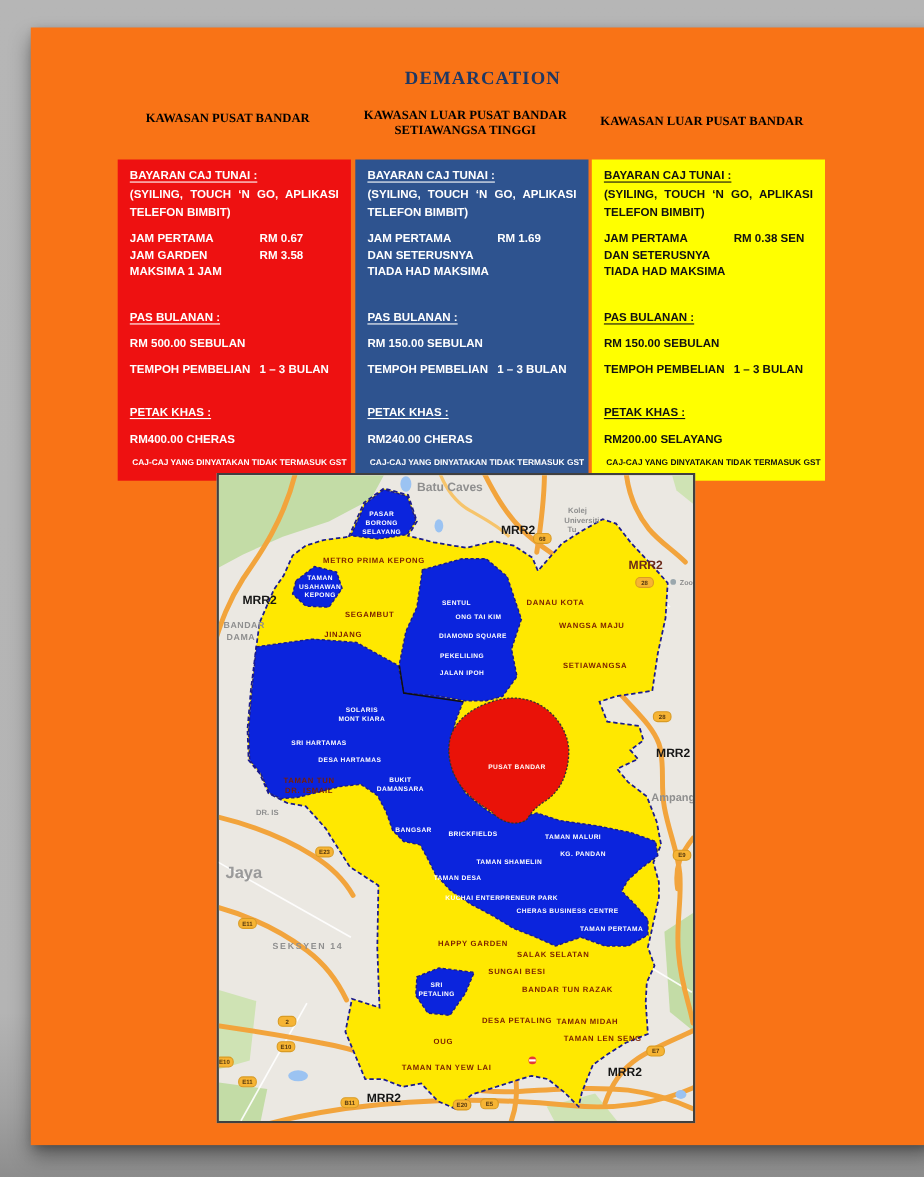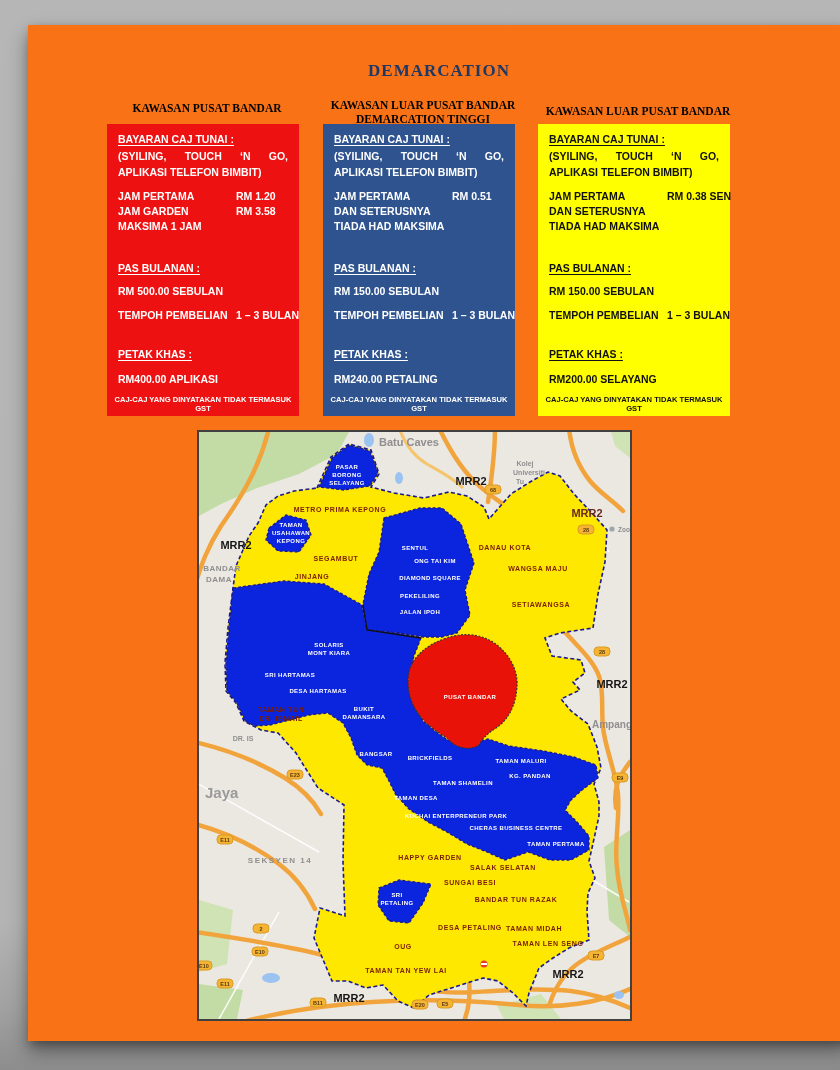--- a/index.html
+++ b/index.html
@@ -16,33 +16,33 @@
   .title{
     position:absolute;top:36px;left:0;width:100%;text-align:center;
     font-family:"Liberation Serif",serif;font-weight:bold;font-size:17px;
     letter-spacing:1px;color:#1f3864;
   }
   .col-header{
     position:absolute;width:200px;text-align:center;color:#000;
     font-family:"Liberation Serif",serif;font-weight:bold;font-size:11.5px;line-height:14px;
   }
   .ch1{left:79px;top:76px}.ch2{left:295px;top:73px}.ch3{left:510px;top:79px}
-  .card{position:absolute;top:99px;width:192px;height:292px;font-weight:bold;font-size:10.5px}
+  .card{position:absolute;top:120px;width:212px;height:292px;font-weight:bold;font-size:10.5px}
   .card-red{left:79px;background:#ee1111;color:#fff}
   .card-blue{left:295px;background:#2e538f;color:#fff}
   .card-yellow{left:510px;background:#ffff00;color:#111}
   .cline{position:absolute;left:11px;right:11px}
   .u{text-decoration:underline;text-underline-offset:2px}
   .t-cash{top:9px}
   .t-note{top:25px;line-height:15.5px;text-align:justify}
   .r1{top:66px}.r2{top:81px}.r3{top:96px}
   .t-pas{top:138px}.t-pasprice{top:161px}.t-tempoh{top:185px}
   .t-petak{top:224px}.t-petakprice{top:249px}
   .val{position:absolute;left:118px;top:0;white-space:nowrap}
-  .gst{position:absolute;left:4px;right:4px;top:271px;text-align:center;font-size:7.6px;font-weight:bold}
+  .gst{position:absolute;left:4px;right:4px;top:271px;text-align:right;font-size:7.6px;font-weight:bold}
   .map{
     position:absolute;left:169px;top:405px;width:431px;height:587px;
     border:2px solid #404040;background:#ebe8e2;
   }
   .map svg{display:block}
   text{font-family:"Liberation Sans",sans-serif}
   .wz{fill:#ffffff;font-size:6px;font-weight:bold;letter-spacing:.4px;text-anchor:middle}
   .mz{fill:#7b1f00;font-size:7px;font-weight:bold;letter-spacing:.6px;text-anchor:middle}
   .rl{fill:#151515;font-size:11px;font-weight:bold;text-anchor:middle}
   .rlm{fill:#6b2a1a;font-size:11px;font-weight:bold;text-anchor:middle}
@@ -55,52 +55,52 @@
 <div class="page">
 
   <div class="title">DEMARCATION</div>
 
   <div class="col-header ch1">
     <div>KAWASAN PUSAT BANDAR</div>
     <div></div>
   </div>
   <div class="col-header ch2">
     <div>KAWASAN LUAR PUSAT BANDAR</div>
-    <div>DEMARCATION TINGGI</div>
+    <div>SETIAWANGSA TINGGI</div>
   </div>
   <div class="col-header ch3">
     <div>KAWASAN LUAR PUSAT BANDAR</div>
     <div></div>
   </div>
 
   <div class="card card-red">
     <div class="cline t-cash u">BAYARAN CAJ TUNAI :</div>
     <div class="cline t-note">(SYILING, TOUCH ‘N GO, APLIKASI TELEFON BIMBIT)</div>
-    <div class="cline r1"><span>JAM PERTAMA</span><span class="val">RM 1.20</span></div>
+    <div class="cline r1"><span>JAM PERTAMA</span><span class="val">RM 0.67</span></div>
     <div class="cline r2"><span>JAM GARDEN</span><span class="val">RM 3.58</span></div>
     <div class="cline r3"><span>MAKSIMA 1 JAM</span><span class="val"></span></div>
     <div class="cline t-pas u">PAS BULANAN :</div>
     <div class="cline t-pasprice">RM 500.00 SEBULAN</div>
     <div class="cline t-tempoh"><span>TEMPOH PEMBELIAN</span><span class="val">1 – 3 BULAN</span></div>
     <div class="cline t-petak u">PETAK KHAS :</div>
-    <div class="cline t-petakprice">RM400.00 APLIKASI</div>
+    <div class="cline t-petakprice">RM400.00 CHERAS</div>
     <div class="gst">CAJ-CAJ YANG DINYATAKAN TIDAK TERMASUK GST</div>
   </div>
 
   <div class="card card-blue">
     <div class="cline t-cash u">BAYARAN CAJ TUNAI :</div>
     <div class="cline t-note">(SYILING, TOUCH ‘N GO, APLIKASI TELEFON BIMBIT)</div>
-    <div class="cline r1"><span>JAM PERTAMA</span><span class="val">RM 0.51</span></div>
+    <div class="cline r1"><span>JAM PERTAMA</span><span class="val">RM 1.69</span></div>
     <div class="cline r2"><span>DAN SETERUSNYA</span></div>
     <div class="cline r3"><span>TIADA HAD MAKSIMA</span></div>
     <div class="cline t-pas u">PAS BULANAN :</div>
     <div class="cline t-pasprice">RM 150.00 SEBULAN</div>
     <div class="cline t-tempoh"><span>TEMPOH PEMBELIAN</span><span class="val">1 – 3 BULAN</span></div>
     <div class="cline t-petak u">PETAK KHAS :</div>
-    <div class="cline t-petakprice">RM240.00 PETALING</div>
+    <div class="cline t-petakprice">RM240.00 CHERAS</div>
     <div class="gst">CAJ-CAJ YANG DINYATAKAN TIDAK TERMASUK GST</div>
   </div>
 
   <div class="card card-yellow">
     <div class="cline t-cash u">BAYARAN CAJ TUNAI :</div>
     <div class="cline t-note">(SYILING, TOUCH ‘N GO, APLIKASI TELEFON BIMBIT)</div>
     <div class="cline r1"><span>JAM PERTAMA</span><span class="val">RM 0.38 SEN</span></div>
     <div class="cline r2"><span>DAN SETERUSNYA</span></div>
     <div class="cline r3"><span>TIADA HAD MAKSIMA</span></div>
     <div class="cline t-pas u">PAS BULANAN :</div>

